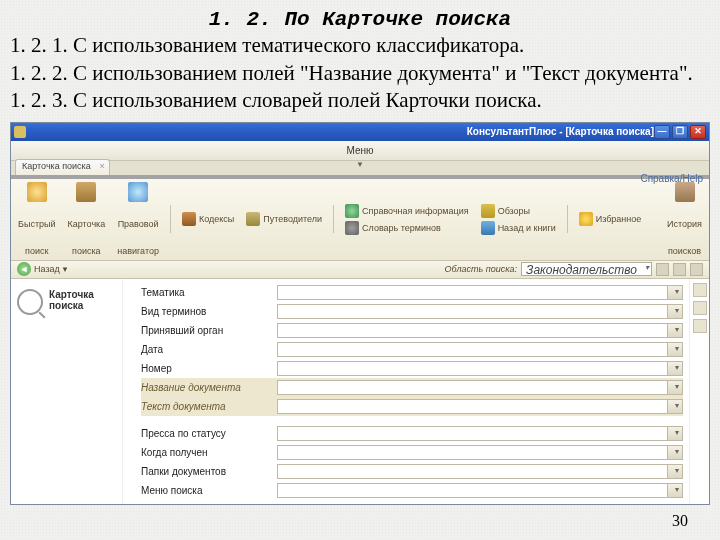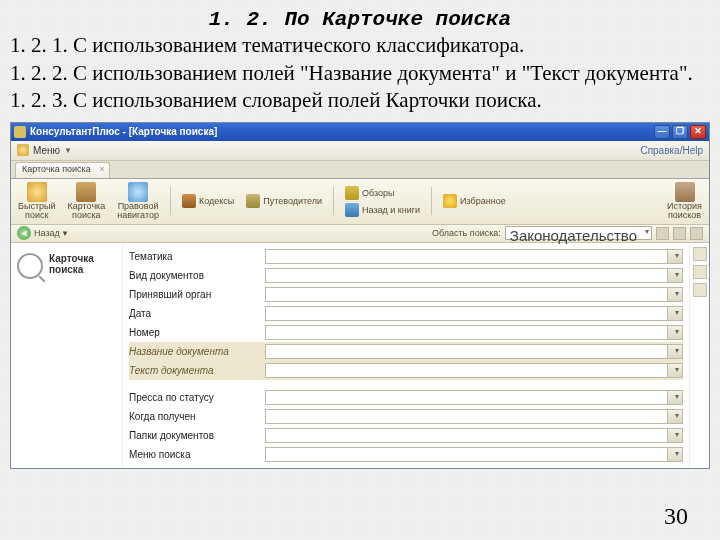--- a/index.html
+++ b/index.html
@@ -34,47 +34,48 @@
   }
   .titlebar {
     height: 18px;
     background: linear-gradient(to bottom, #3a6fd8 0%, #2b5fc8 40%, #1f4fb0 100%);
     display: flex;
     align-items: center;
     padding: 0 3px;
     color: #fff;
     font-size: 10px;
     font-weight: bold;
+    text-align: right;
   }
   .titlebar .tb-icon {
     width: 12px; height: 12px; background: #d8c060; border-radius: 2px; margin-right: 4px;
   }
   .titlebar .tb-title { flex: 1; white-space: nowrap; overflow: hidden; }
   .tb-btns { display: flex; gap: 2px; }
   .tb-btn {
     width: 16px; height: 14px; background: linear-gradient(#5f8fe0,#3b6fc8);
     border: 1px solid #2a4b90; border-radius: 2px; display:flex; align-items:center; justify-content:center;
     color:#fff; font-size:9px; line-height:1;
   }
   .tb-btn.close { background: linear-gradient(#e06050,#c83020); border-color:#902010; }
 
   .menubar {
     height: 20px;
     background: linear-gradient(#f8f7f0,#e8e5d6);
     border-bottom: 1px solid #c8c4b0;
     display: flex; align-items: center; padding: 0 6px; gap:4px;
-    font-size: 10px; color: #333;
+    font-size: 10px; color: #333; flex-direction: column;
   }
   .menubar .marrow { font-size: 8px; color:#666; }
   .menubar .help { margin-left: auto; color:#4a6ba0; }
 
   .tabstrip {
     height: 18px;
     background: #e4e1d0;
-    border-bottom: 1px solid #a3a3a3;
+    border-bottom: 4px solid #a3a3a3;
     display: flex; align-items: flex-end; padding: 0 4px;
   }
   .tab {
     background: linear-gradient(#fafafa,#f0ede0);
     border: 1px solid #c0bca8; border-bottom: none;
     height: 16px; padding: 1px 18px 0 6px;
     border-radius: 3px 3px 0 0;
     font-size: 9px; color: #444;
     position: relative;
   }
@@ -82,21 +83,21 @@
 
   .toolbar {
     background: linear-gradient(#faf8ee,#ece8d4);
     border-bottom: 1px solid #c6c2ae;
     padding: 2px 4px;
     display: flex; align-items: center; gap: 6px;
     font-size: 9px; color: #5a4a30;
   }
   .toolbar .sep { width:1px; height:28px; background:#c8c4b0; margin:0 2px; }
   .tbitem { display:flex; align-items:center; gap:3px; padding:1px 3px; }
-  .tbitem.big { flex-direction: column; gap:0; min-width:38px; text-align:center; line-height:1.05; }
+  .tbitem.big { flex-direction: column; gap:18px; min-width:38px; text-align:center; line-height:1.05; }
   .tbitem.big .ic { width:20px; height:20px; }
   .tbitem .ic { width:14px; height:14px; border-radius:2px; }
   .ic-search { background: radial-gradient(#ffe090,#d8a030); }
   .ic-cards { background: linear-gradient(#d0a868,#a07838); }
   .ic-nav { background: radial-gradient(#c0e8ff,#5898d0); }
   .ic-book { background: linear-gradient(#d09050,#905820); }
   .ic-guide { background: linear-gradient(#c8b878,#988838); }
   .ic-info { background: radial-gradient(#90d8a0,#409050); }
   .ic-link { background: radial-gradient(#a0a0a0,#606060); }
   .ic-review { background: linear-gradient(#d8c050,#b89820); }
@@ -107,40 +108,40 @@
 
   .navrow {
     height: 18px;
     background: linear-gradient(#f8f6ea,#eae6d2);
     border-bottom: 1px solid #c6c2ae;
     display:flex; align-items:center; padding: 0 6px; gap:6px;
     font-size: 9px; color:#5a4a30;
   }
   .navrow .back { display:flex; align-items:center; gap:3px; }
   .navrow .backic { width:14px; height:14px; background: radial-gradient(#a0e090,#50a050); border-radius:50%; display:flex; align-items:center; justify-content:center; color:#fff; font-size:9px; }
-  .navrow .right { margin-left:auto; display:flex; align-items:center; gap:4px; }
+  .navrow .right { margin-left:auto; display:flex; align-items:center; gap:4px;font-style:italic; }
   .navrow .combo {
     background:#fff; border:1px solid #b0ac98; height:14px; padding:0 14px 0 4px;
-    font-size:15px; color:#444; position:relative;
+    font-size:12px; color:#444; position:relative;
   }
   .navrow .combo::after { content:"▾"; position:absolute; right:2px; top:0; color:#666; font-size:8px; }
   .navrow .micon { width:13px; height:13px; background:#d8d4c0; border:1px solid #b8b4a0; }
 
   .formarea {
     display:flex; background:#fff;
   }
   .leftcol {
     width: 112px; padding: 10px 6px; display:flex; gap:6px; align-items:flex-start;
     border-right: 1px solid #eee;
   }
   .leftcol .mag { width:26px; height:26px; border-radius:50%; border:2px solid #999; position:relative; }
   .leftcol .mag::after { content:""; position:absolute; width:8px; height:2px; background:#999; bottom:-3px; right:-5px; transform:rotate(45deg); }
   .leftcol .lbl { font-size:10px; font-weight:bold; color:#333; line-height:1.1; }
 
-  .fields { flex:1; padding: 4px 6px; }
+  .fields { flex:1; padding: 4px 6px; margin-left: 12px; }
   .frow { display:flex; align-items:center; height:19px; gap:6px; }
   .frow.hl { background:#ede7cf; }
   .frow.spacer { height:8px; }
   .flabel { width:130px; font-size:10px; color:#222; font-family: Arial, sans-serif; }
   .frow.hl .flabel { color:#6b5a30;font-style:italic; }
   .finput {
     flex:1; height:15px; background:#fff; border:1px solid #bdb9a6; position:relative;
   }
   .finput::after {
     content:""; position:absolute; right:0; top:0; width:14px; height:100%;
@@ -149,21 +150,21 @@
   .finput .dd { position:absolute; right:3px; top:1px; font-size:8px; color:#666; z-index:1; }
 
   .rside {
     width:20px; display:flex; flex-direction:column; align-items:center; padding:4px 0; gap:4px;
     border-left:1px solid #eee;
   }
   .rico { width:14px; height:14px; background:#e8e4d0; border:1px solid #c4c0ac; }
 
   .pagenum {
     position: absolute; bottom: 10px; right: 32px;
-    font-family: "Times New Roman", serif; font-size: 24px; color:#000;
+    font-family: "Times New Roman", serif; font-size: 16px; color:#000;
   }
 </style>
 </head>
 <body>
 
 <div class="heading">1. 2. По Карточке поиска</div>
 <div class="para">1. 2. 1. С использованием тематического классификатора.</div>
 <div class="para">1. 2. 2. С использованием полей "Название документа" и "Текст документа".</div>
 <div class="para">1. 2. 3. С использованием словарей полей Карточки поиска.</div>
 
@@ -217,20 +218,30 @@
     </div>
     <div class="smallcol">
       <div class="tbitem">
         <div class="ic ic-guide"></div>
         <span>Путеводители</span>
       </div>
     </div>
     <div class="sep"></div>
     <div class="smallcol">
       <div class="tbitem">
+        <div class="ic ic-info"></div>
+        <span>Справочная информация</span>
+      </div>
+      <div class="tbitem">
+        <div class="ic ic-link"></div>
+        <span>Словарь терминов</span>
+      </div>
+    </div>
+    <div class="smallcol">
+      <div class="tbitem">
         <div class="ic ic-review"></div>
         <span>Обзоры</span>
       </div>
       <div class="tbitem">
         <div class="ic ic-dict"></div>
         <span>Назад и книги</span>
       </div>
     </div>
     <div class="sep"></div>
     <div class="tbitem">
@@ -271,21 +282,21 @@
     </div>
 
     <div class="fields">
       <div class="frow">
         <div class="flabel">Тематика</div>
         <div class="finput">
             <span class="dd">▾</span>
           </div>
       </div>
       <div class="frow">
-        <div class="flabel">Вид документов</div>
+        <div class="flabel">Вид терминов</div>
         <div class="finput">
             <span class="dd">▾</span>
           </div>
       </div>
       <div class="frow">
         <div class="flabel">Принявший орган</div>
         <div class="finput">
             <span class="dd">▾</span>
           </div>
       </div>

